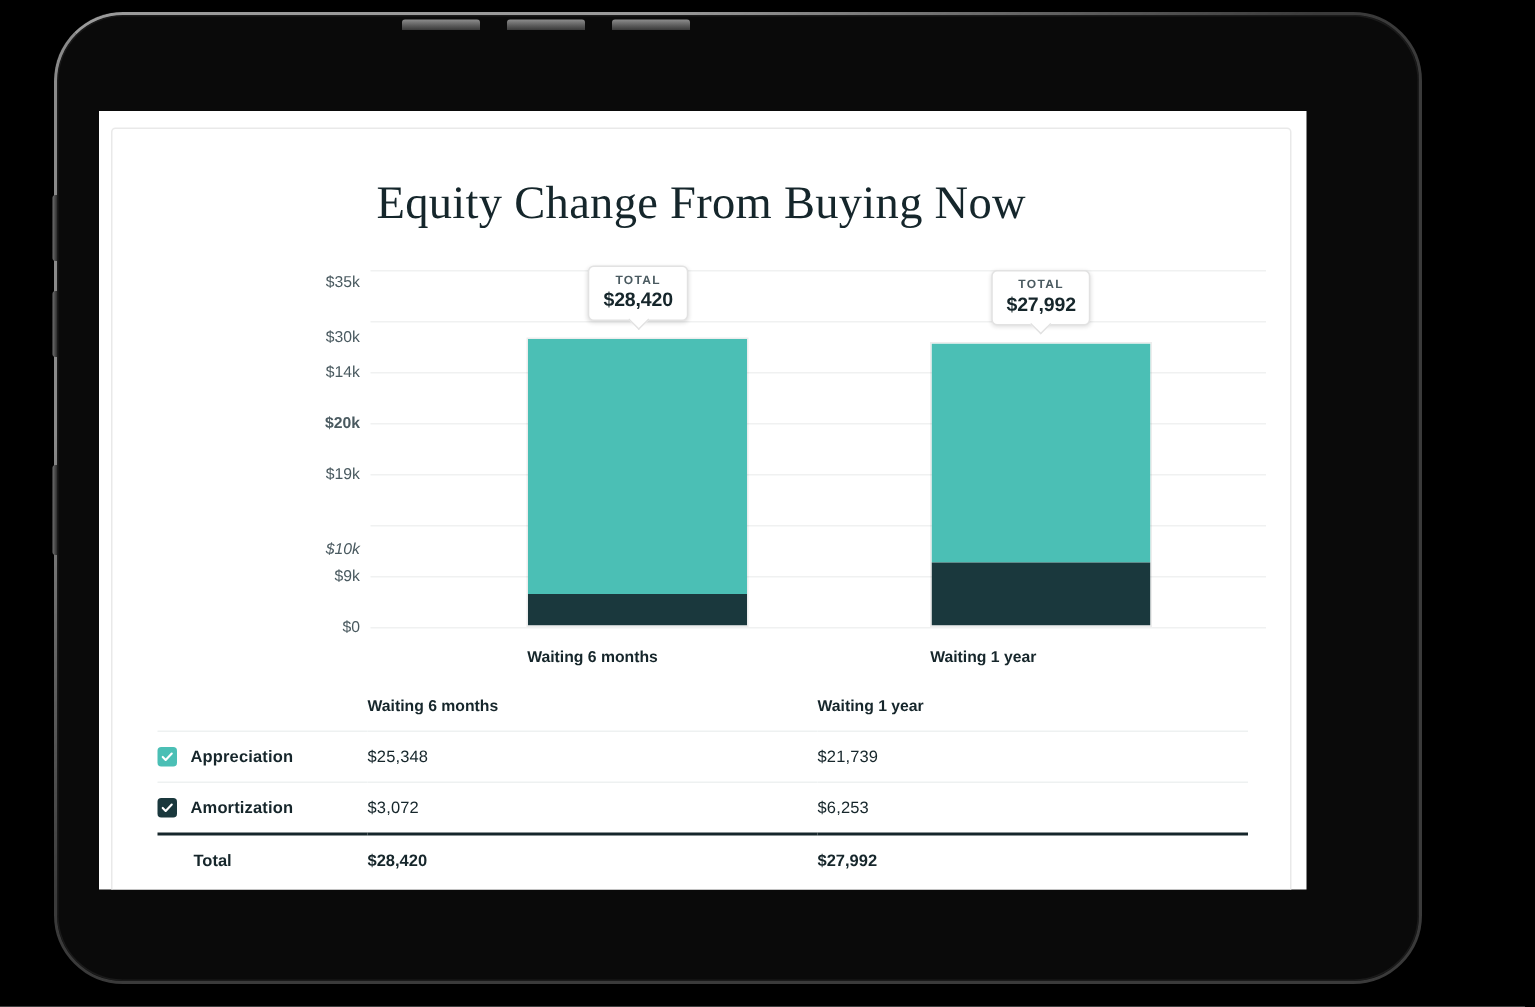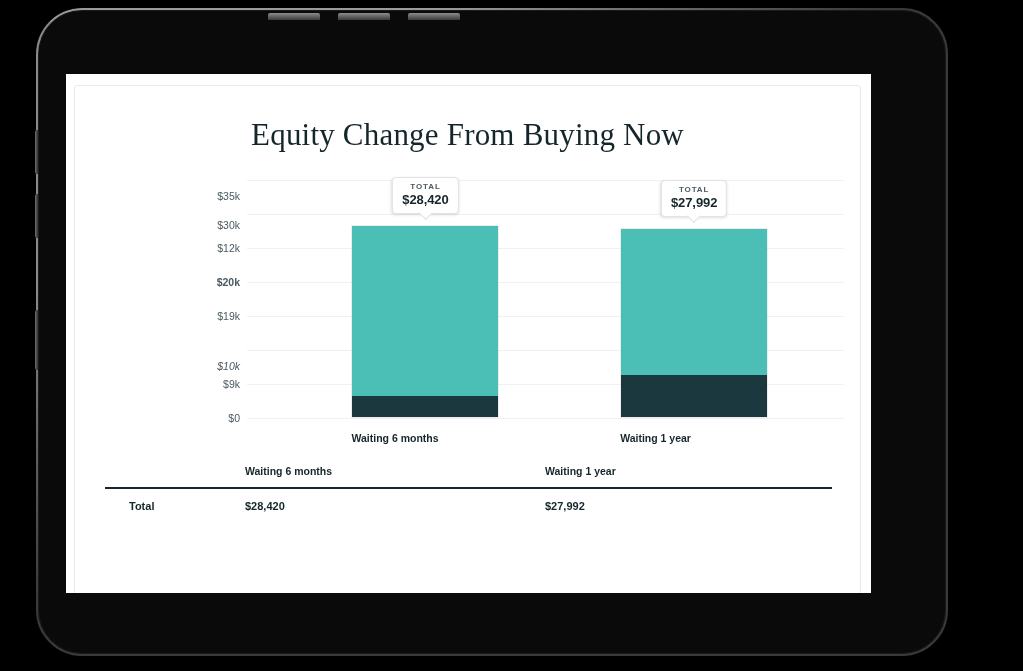--- a/index.html
+++ b/index.html
@@ -281,23 +281,23 @@
 
     <div id="page-title">Equity Change From Buying Now</div>
 
     <div id="chart-area">
       <div id="y-axis">
           <div class="y-tick" style="top: 238px;">$0</div>
           <div class="y-tick" style="top: 204px;">$9k</div>
           <div class="y-tick" style="top: 186px; font-style: italic;">$10k</div>
           <div class="y-tick" style="top: 136px;">$19k</div>
           <div class="y-tick" style="top: 102px; font-weight: bold;">$20k</div>
-          <div class="y-tick" style="top: 68px;">$12k</div>
+          <div class="y-tick" style="top: 68px;">$14k</div>
           <div class="y-tick" style="top: 45px;">$30k</div>
-          <div class="y-tick" style="top: 16px;">$35k</div>
+          <div class="y-tick" style="top: 8px;">$35k</div>
         </div>
       <div id="plot">
           <div class="gridline" style="top: 238px;"></div>
           <div class="gridline" style="top: 204px;"></div>
           <div class="gridline" style="top: 170px;"></div>
           <div class="gridline" style="top: 136px;"></div>
           <div class="gridline" style="top: 102px;"></div>
           <div class="gridline" style="top: 68px;"></div>
           <div class="gridline" style="top: 34px;"></div>
           <div class="gridline" style="top: 0px;"></div>
@@ -331,21 +331,49 @@
         <tr>
           <td class="col-name"></td>
           <td class="col-v1">
             <span style="font-weight:700;font-size:10.5px;">Waiting 6 months</span>
           </td>
           <td class="col-v2">
             <span style="font-weight:700;font-size:10.5px;">Waiting 1 year</span>
           </td>
         </tr>
 
-
+        <tr class="legend-row first">
+          <td class="col-name">
+            <div class="legend-name-cell">
+              <span class="checkbox" style="background:#4BBFB5;">
+                <svg width="9" height="9" viewBox="0 0 12 12" aria-hidden="true">
+                  <path d="M2 6.2 L4.6 8.8 L10 3.2" fill="none" stroke="#ffffff" stroke-width="1.9" stroke-linecap="round" stroke-linejoin="round"></path>
+                </svg>
+              </span>
+              <span class="legend-label">Appreciation</span>
+            </div>
+          </td>
+          <td class="col-v1 value-cell">$25,348</td>
+          <td class="col-v2 value-cell">$21,739</td>
+        </tr>
+
+        <tr class="legend-row">
+          <td class="col-name">
+            <div class="legend-name-cell">
+              <span class="checkbox" style="background:#1A383D;">
+                <svg width="9" height="9" viewBox="0 0 12 12" aria-hidden="true">
+                  <path d="M2 6.2 L4.6 8.8 L10 3.2" fill="none" stroke="#ffffff" stroke-width="1.9" stroke-linecap="round" stroke-linejoin="round"></path>
+                </svg>
+              </span>
+              <span class="legend-label">Amortization</span>
+            </div>
+          </td>
+          <td class="col-v1 value-cell">$3,072</td>
+          <td class="col-v2 value-cell">$6,253</td>
+        </tr>
 
         <tr class="total-row-top">
           <td class="col-name total-label" style="padding-left:24px;">Total</td>
           <td class="col-v1 total-value">$28,420</td>
           <td class="col-v2 total-value">$27,992</td>
         </tr>
       </tbody>
     </table>
 
   </div>

